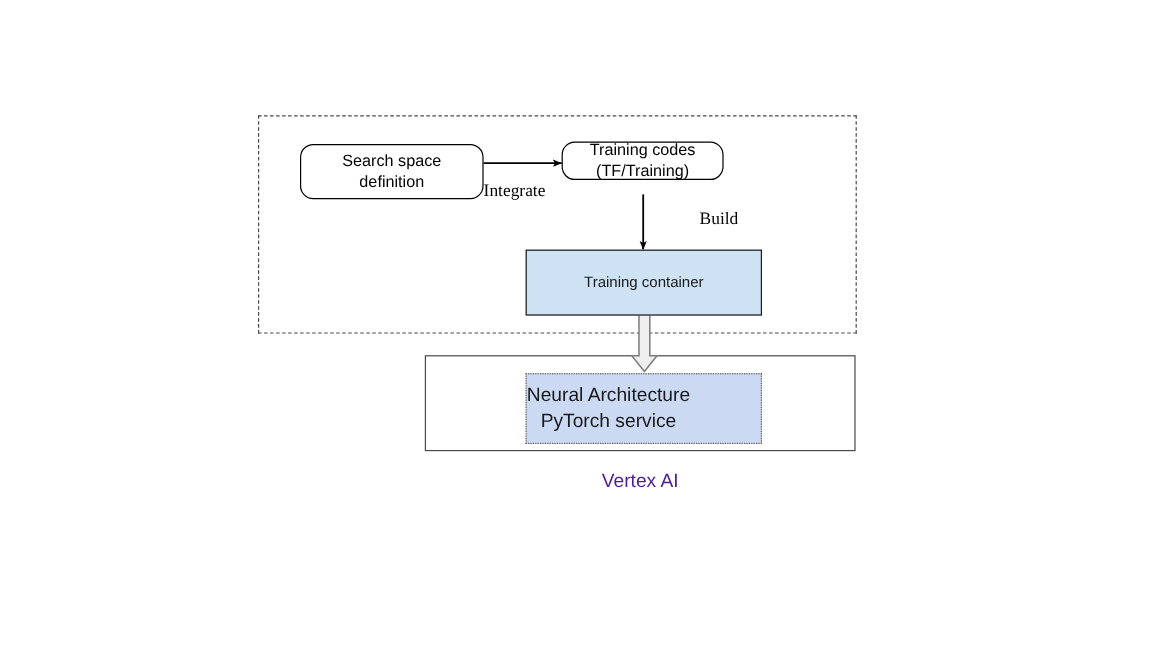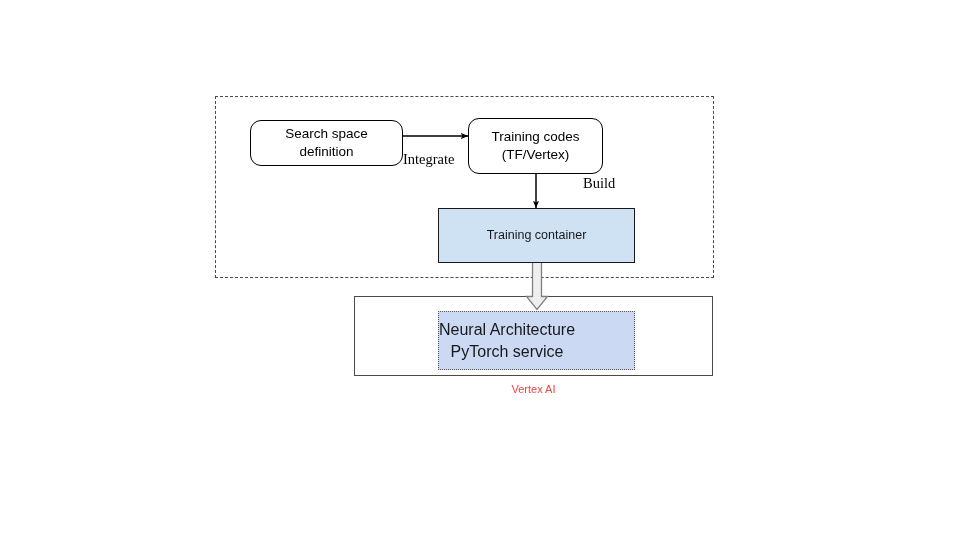--- a/index.html
+++ b/index.html
@@ -41,26 +41,26 @@
     left: 354px;
     top: 296px;
     width: 359px;
     height: 80px;
     border: 1.4px solid #4a4a4a;
     background: #ffffff;
   }
 
   .group-caption {
     left: 354px;
-    top: 379px;
+    top: 392px;
     width: 359px;
     text-align: center;
-    font-size: 11px;
+    font-size: 16px;
     line-height: 20px;
-    color: #ef4444;
+    color: #4c1d95;
     white-space: nowrap;
   }
 
   
   .node-rounded {
     border: 1.3px solid #000000;
     border-radius: 11px;
     background: #ffffff;
     display: flex;
     align-items: center;
@@ -75,21 +75,21 @@
     left: 250px;
     top: 120px;
     width: 153px;
     height: 46px;
   }
 
   #node-training-codes {
     left: 468px;
     top: 118px;
     width: 135px;
-    height: 56px;
+    height: 32px;
   }
 
   
   #node-training-container {
     left: 438px;
     top: 208px;
     width: 197px;
     height: 55px;
     border: 1.6px solid #17191c;
     background: #cfe2f3;
@@ -189,21 +189,21 @@
   <div class="abs node-rounded" id="node-search-space">
     <div>
       <span>Search space</span><br>
       <span>definition</span>
     </div>
   </div>
 
   <div class="abs node-rounded" id="node-training-codes">
     <div>
       <span>Training codes</span><br>
-      <span>(TF/Vertex)</span>
+      <span>(TF/Training)</span>
     </div>
   </div>
 
   <div class="abs" id="node-training-container">
     <span>Training container</span>
   </div>
 
   <div class="abs" id="node-nas-service">
     <div>
       <span>Neural Architecture</span><br>

